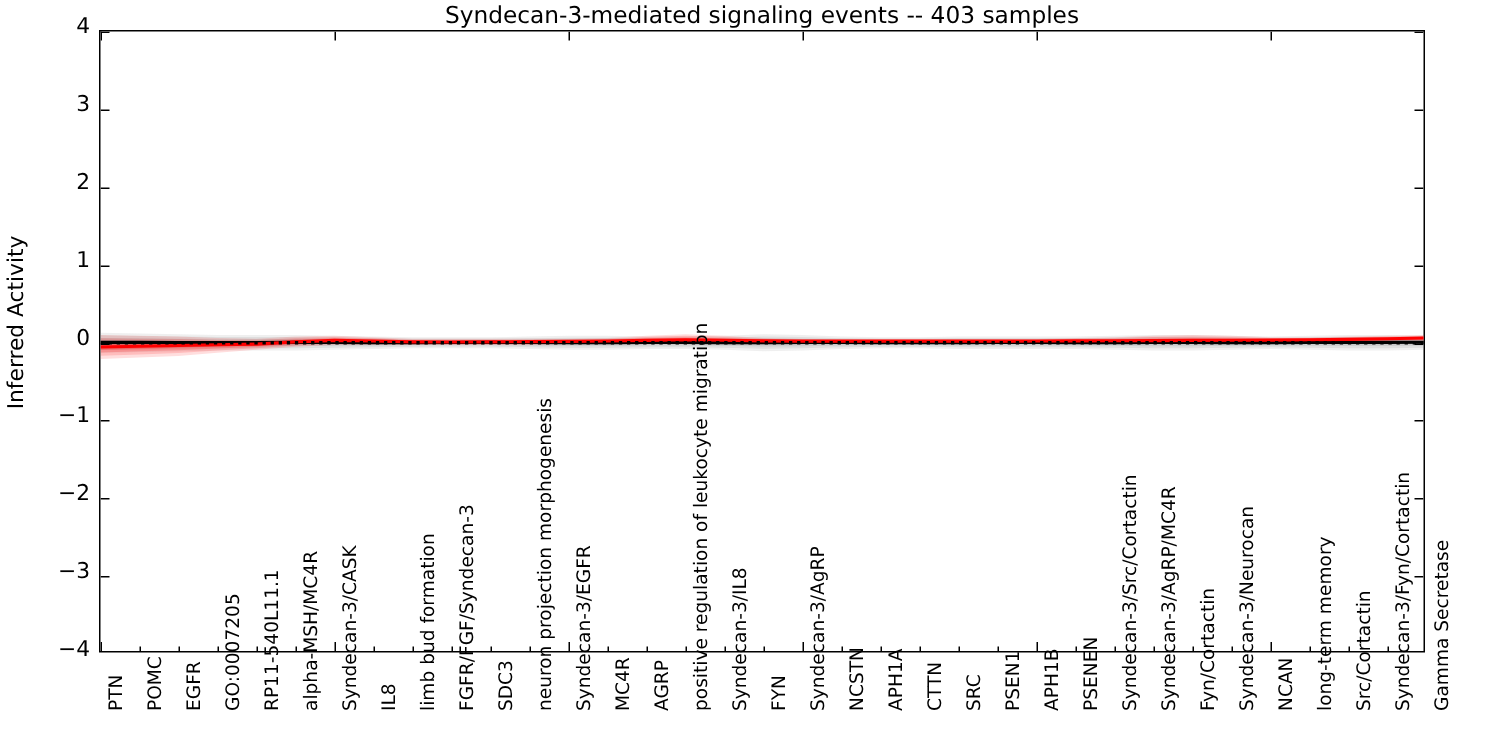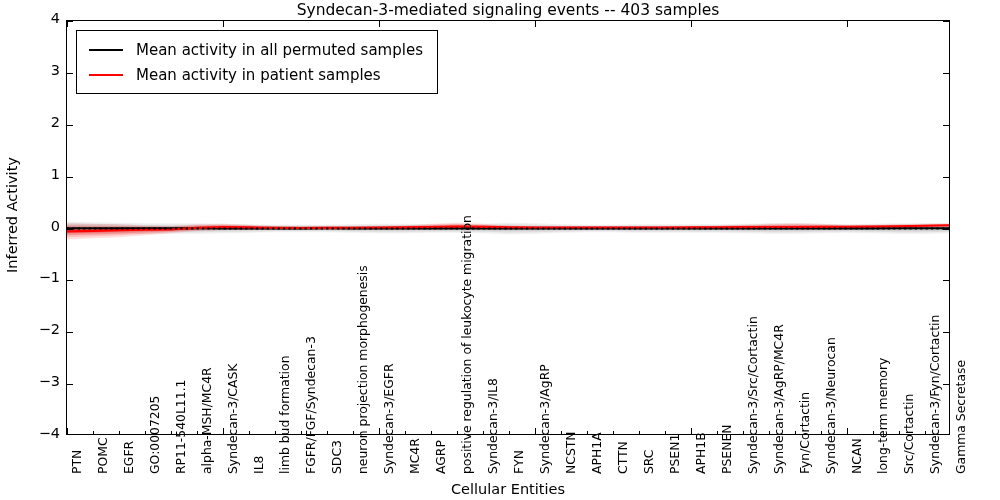--- a/index.html
+++ b/index.html
@@ -132,34 +132,23 @@
         <div class="xminor" style="left: 650px;"></div>
         <div class="xminor" style="left: 676px;"></div>
         <div class="xminor" style="left: 702px;"></div>
         <div class="xminor" style="left: 728px;"></div>
         <div class="xminor" style="left: 754px;"></div>
         <div class="xtick" style="left: 780px;"></div>
         <div class="xtick top" style="left: 780px;"></div>
         <div class="xminor" style="left: 806px;"></div>
         <div class="xminor" style="left: 832px;"></div>
         <div class="xminor" style="left: 858px;"></div>
-        <div style="position: absolute; left: 9px; top: 9px; border: 1.2px solid rgb(0, 0, 0); background: rgb(255, 255, 255); padding: 6px 14px 6px 8px; box-sizing: border-box;">
-          <div style="display: flex; align-items: center; height: 25px;">
-            <span style="display: inline-block; width: 34px; height: 0px; border-top: 2.1px solid rgb(0, 0, 0); margin-right: 13px; margin-left: 4px;"></span>
-            <span style="font-size: 15px; white-space: nowrap;">Mean activity in all permuted samples</span>
-          </div>
-          <div style="display: flex; align-items: center; height: 25px;">
-            <span style="display: inline-block; width: 34px; height: 0px; border-top: 2.1px solid rgb(255, 0, 0); margin-right: 13px; margin-left: 4px;"></span>
-            <span style="font-size: 15px; white-space: nowrap;">Mean activity in patient samples</span>
-          </div>
-        </div>
       </div>
   </div>
 
-  <div class="xlabel">Cellular Entities</div>
 
 <div class="ytick-label" style="top: 426px; right: 940px;">−4</div>
     <div class="ytick-label" style="top: 374.125px; right: 940px;">−3</div>
     <div class="ytick-label" style="top: 322.25px; right: 940px;">−2</div>
     <div class="ytick-label" style="top: 270.375px; right: 940px;">−1</div>
     <div class="ytick-label" style="top: 218.5px; right: 940px;">0</div>
     <div class="ytick-label" style="top: 166.625px; right: 940px;">1</div>
     <div class="ytick-label" style="top: 114.75px; right: 940px;">2</div>
     <div class="ytick-label" style="top: 62.875px; right: 940px;">3</div>
     <div class="ytick-label" style="top: 11px; right: 940px;">4</div>

